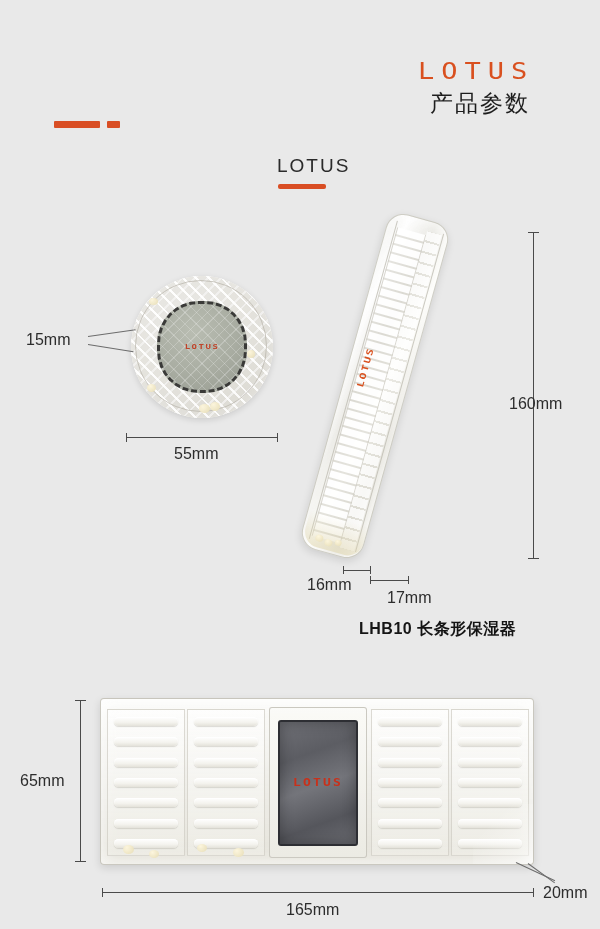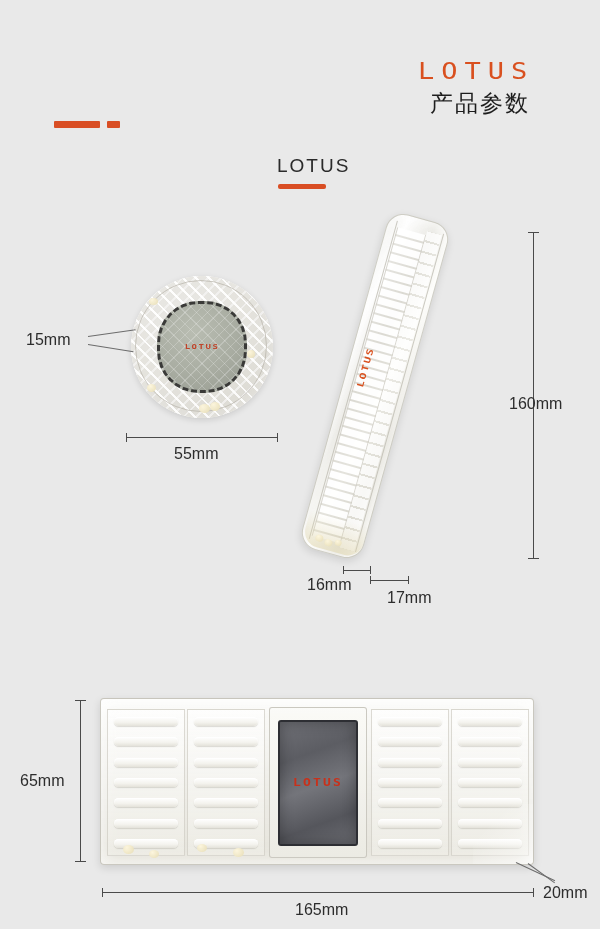--- a/index.html
+++ b/index.html
@@ -358,20 +358,21 @@
   <div class="abs dimline-h" style="left:343px; top:570px; width:28px;"></div>
   <div class="abs tick-v" style="left:343px; top:566px; height:8px;"></div>
   <div class="abs tick-v" style="left:370px; top:566px; height:8px;"></div>
   <div class="abs dim-label" style="left:307px; top:576px;">16mm</div>
 
   <div class="abs dimline-h" style="left:370px; top:580px; width:39px;"></div>
   <div class="abs tick-v" style="left:370px; top:576px; height:8px;"></div>
   <div class="abs tick-v" style="left:408px; top:576px; height:8px;"></div>
   <div class="abs dim-label" style="left:366px; top:589px;margin-left:21px;">17mm</div>
 
+  <div class="abs caption-title" style="left:359px; top:619px;">LHB10  长条形保湿器</div>
 
   <div class="abs" id="tray-product">
     <div class="abs" id="tray-body">
 
       <div class="abs tray-panel" style="left:6px; width:78px;">
         <div class="slot"></div>
         <div class="slot"></div>
         <div class="slot"></div>
         <div class="slot"></div>
         <div class="slot"></div>
@@ -424,19 +425,19 @@
   </div>
 
   <div class="abs dimline-v" style="left:80px; top:700px; height:162px;"></div>
   <div class="abs tick-h" style="left:75px; top:700px;"></div>
   <div class="abs tick-h" style="left:75px; top:861px;"></div>
   <div class="abs dim-label" style="left:20px; top:772px;">65mm</div>
 
   <div class="abs dimline-h" style="left:102px; top:892px; width:432px;"></div>
   <div class="abs tick-v" style="left:102px; top:888px;"></div>
   <div class="abs tick-v" style="left:533px; top:888px;"></div>
-  <div class="abs dim-label" style="left:295px; top:901px;">165mm</div>
+  <div class="abs dim-label" style="left:286px; top:901px;">165mm</div>
 
   <div class="abs leader" style="left:516px; top:862px; width:43px; transform:rotate(25deg);"></div>
   <div class="abs leader" style="left:528px; top:863px; width:33px; transform:rotate(36deg);"></div>
   <div class="abs dim-label" style="left:543px; top:884px;">20mm</div>
 
 </div>
 
 </body></html>

